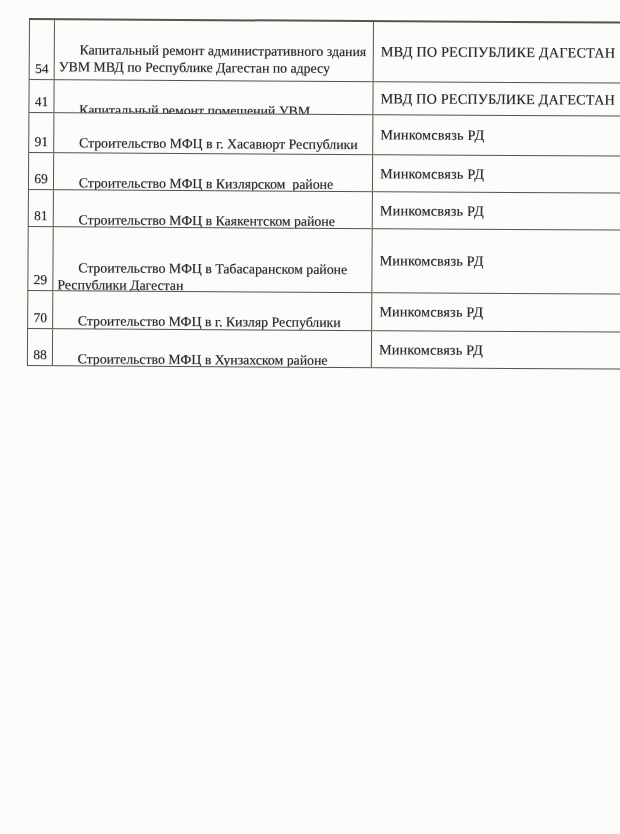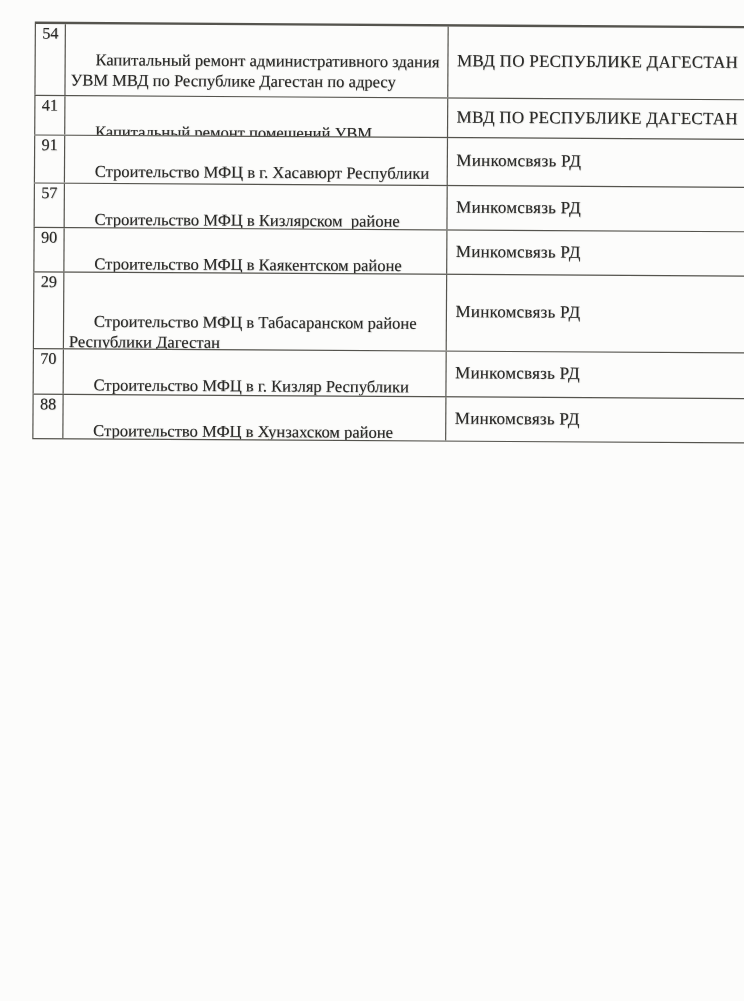--- a/index.html
+++ b/index.html
@@ -45,21 +45,21 @@
   .doc-table > .row:nth-child(7) { height: 38px; }
   .doc-table > .row:nth-child(8) { height: 37px; }
   .doc-table > .row:nth-child(6) .cell-name { padding-top: 14px; }
 
   .cell-num {
     width: 26px;
     flex: 0 0 26px;
     border-left: 1.5px solid var(--table-border);
     border-right: 1.5px solid var(--table-border);
     display: flex;
-    align-items: flex-start;
+    align-items: flex-end;
     justify-content: center;
     padding-bottom: 2px;
     font-size: 13.5px;
   }
   .cell-name {
     width: 319px;
     flex: 0 0 319px;
     border-right: 1.5px solid var(--table-border);
     padding: 3px 3px 0 4px;
     font-size: 13.8px;
@@ -117,34 +117,34 @@
       <span>Строительство МФЦ в г. Хасавюрт Республики
 Дагестан</span>
     </div>
     <div class="cell-agency">
       <span>Минкомсвязь РД</span>
     </div>
   </div>
 
   <div class="row">
     <div class="cell-num">
-      <span>57</span>
+      <span>69</span>
     </div>
     <div class="cell-name">
       <span>Строительство МФЦ в Кизлярском  районе
 Республики Дагестан</span>
     </div>
     <div class="cell-agency">
       <span>Минкомсвязь РД</span>
     </div>
   </div>
 
   <div class="row">
     <div class="cell-num">
-      <span>90</span>
+      <span>81</span>
     </div>
     <div class="cell-name">
       <span>Строительство МФЦ в Каякентском районе
 Республики Дагестан</span>
     </div>
     <div class="cell-agency">
       <span>Минкомсвязь РД</span>
     </div>
   </div>
 

